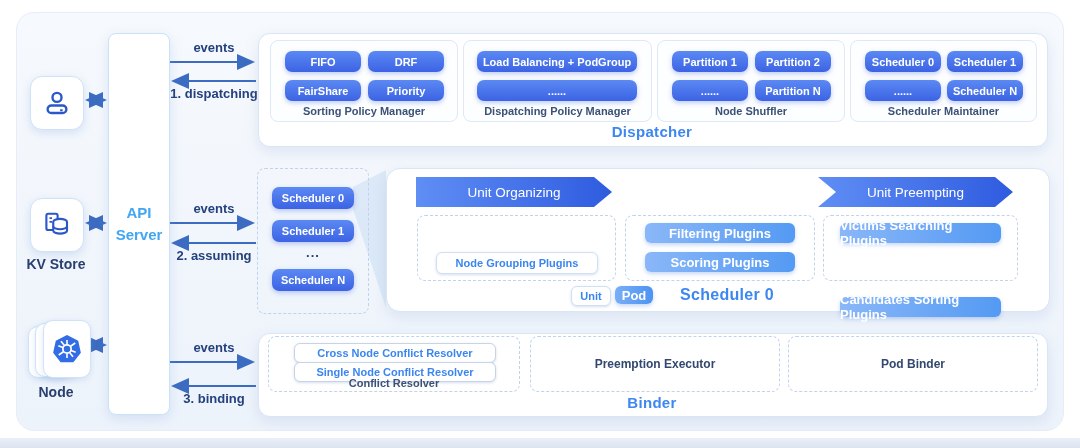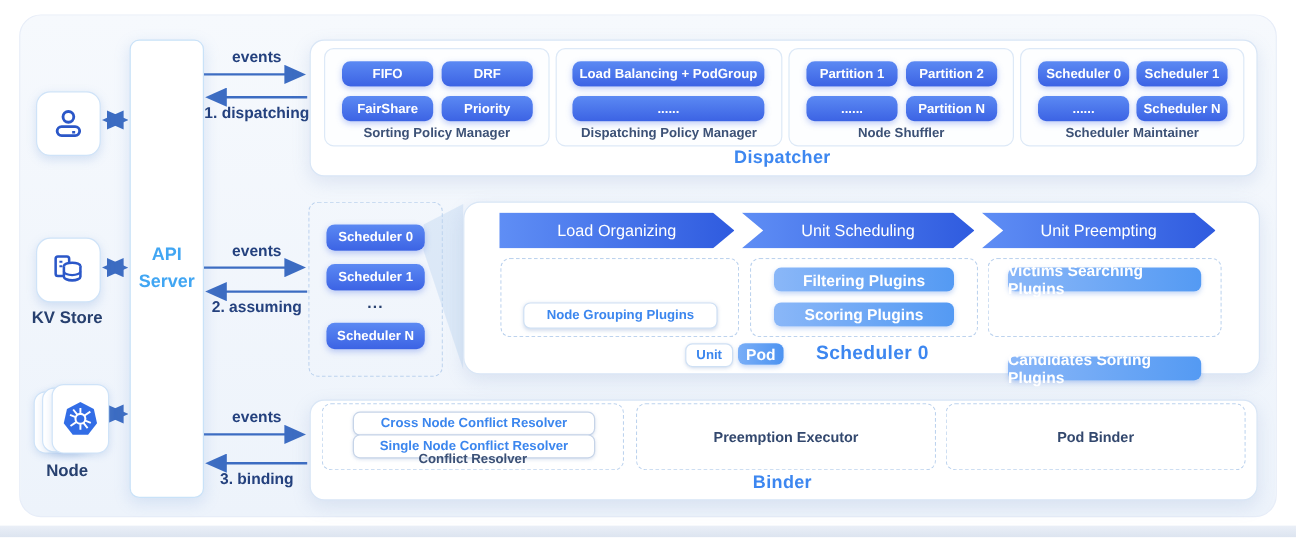--- a/index.html
+++ b/index.html
@@ -165,22 +165,21 @@
 
   <div class="dashed" style="left:257px;top:168px;width:110px;height:144px;">
     <div class="btn" style="left:14px;top:18px;width:82px;height:22px;">Scheduler 0</div>
     <div class="btn" style="left:14px;top:51px;width:82px;height:22px;">Scheduler 1</div>
     <div class="dots" style="left:0;top:76px;width:110px;">...</div>
     <div class="btn" style="left:14px;top:100px;width:82px;height:22px;">Scheduler N</div>
   </div>
 
   <div class="white-box" style="left:386px;top:168px;width:662px;height:142px;border-radius:14px;"></div>
 
-  <div class="chev first" style="left:416px;top:177px;width:196px;">Load Organizing</div>
-  <div class="chev mid" style="left:618px;top:177px;width:194px;">Unit Scheduling</div>
+  <div class="chev first" style="left:416px;top:177px;width:196px;">Unit Organizing</div>
   <div class="chev mid" style="left:818px;top:177px;width:195px;">Unit Preempting</div>
 
   <div class="dashed" style="left:417px;top:215px;width:197px;height:64px;">
     <div class="pill-white" style="left:18px;top:36px;width:160px;height:20px;">Node Grouping Plugins</div>
   </div>
   <div class="dashed" style="left:625px;top:215px;width:188px;height:64px;">
     <div class="pill-blue" style="left:19px;top:7px;width:150px;height:20px;">Filtering Plugins</div>
     <div class="pill-blue" style="left:19px;top:36px;width:150px;height:20px;">Scoring Plugins</div>
   </div>
   <div class="dashed" style="left:823px;top:215px;width:193px;height:64px;">

